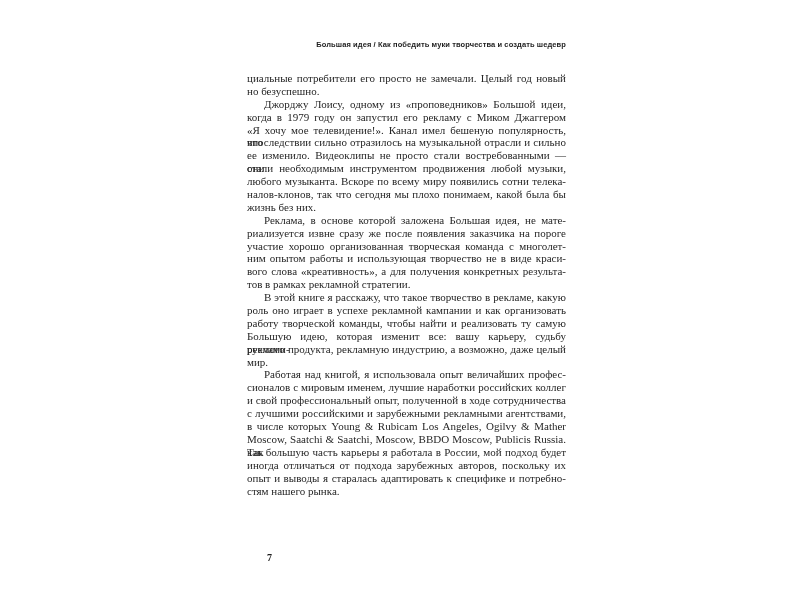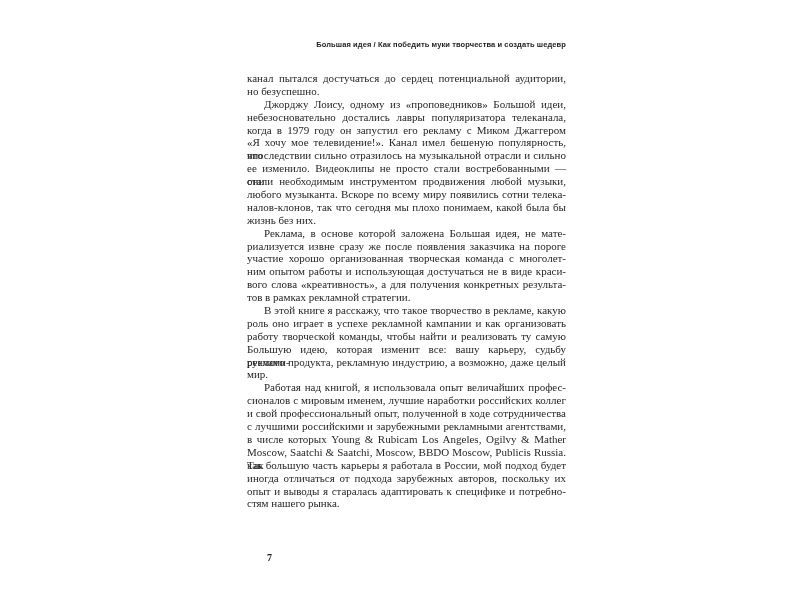--- a/index.html
+++ b/index.html
@@ -64,40 +64,39 @@
   }
 </style>
 </head>
 <body>
 
 <div class="page">
   <div class="running-head">Большая идея / Как победить муки творчества и создать шедевр</div>
 
   <div class="body-text" id="body-text">
       <div class="paragraph">
-        <div class="line">канал пытался достучаться до сердец потенциальной аудитории,</div>
+        <div class="line">циальные потребители его просто не замечали. Целый год новый</div>
         <div class="line last">но безуспешно.</div>
       </div>
       <div class="paragraph">
         <div class="line indent">Джорджу Лоису, одному из «проповедников» Большой идеи,</div>
-        <div class="line">небезосновательно достались лавры популяризатора телеканала,</div>
         <div class="line">когда в 1979 году он запустил его рекламу с Миком Джаггером</div>
         <div class="line">«Я хочу мое телевидение!». Канал имел бешеную популярность, что</div>
         <div class="line">впоследствии сильно отразилось на музыкальной отрасли и сильно</div>
         <div class="line">ее изменило. Видеоклипы не просто стали востребованными — они</div>
         <div class="line">стали необходимым инструментом продвижения любой музыки,</div>
         <div class="line">любого музыканта. Вскоре по всему миру появились сотни телека-</div>
         <div class="line">налов-клонов, так что сегодня мы плохо понимаем, какой была бы</div>
         <div class="line last">жизнь без них.</div>
       </div>
       <div class="paragraph">
         <div class="line indent">Реклама, в основе которой заложена Большая идея, не мате-</div>
         <div class="line">риализуется извне сразу же после появления заказчика на пороге</div>
         <div class="line">участие хорошо организованная творческая команда с многолет-</div>
-        <div class="line">ним опытом работы и использующая достучаться не в виде краси-</div>
+        <div class="line">ним опытом работы и использующая творчество не в виде краси-</div>
         <div class="line">вого слова «креативность», а для получения конкретных результа-</div>
         <div class="line last">тов в рамках рекламной стратегии.</div>
       </div>
       <div class="paragraph">
         <div class="line indent">В этой книге я расскажу, что такое творчество в рекламе, какую</div>
         <div class="line">роль оно играет в успехе рекламной кампании и как организовать</div>
         <div class="line">работу творческой команды, чтобы найти и реализовать ту самую</div>
         <div class="line">Большую идею, которая изменит все: вашу карьеру, судьбу реклами-</div>
         <div class="line">руемого продукта, рекламную индустрию, а возможно, даже целый</div>
         <div class="line last">мир.</div>

